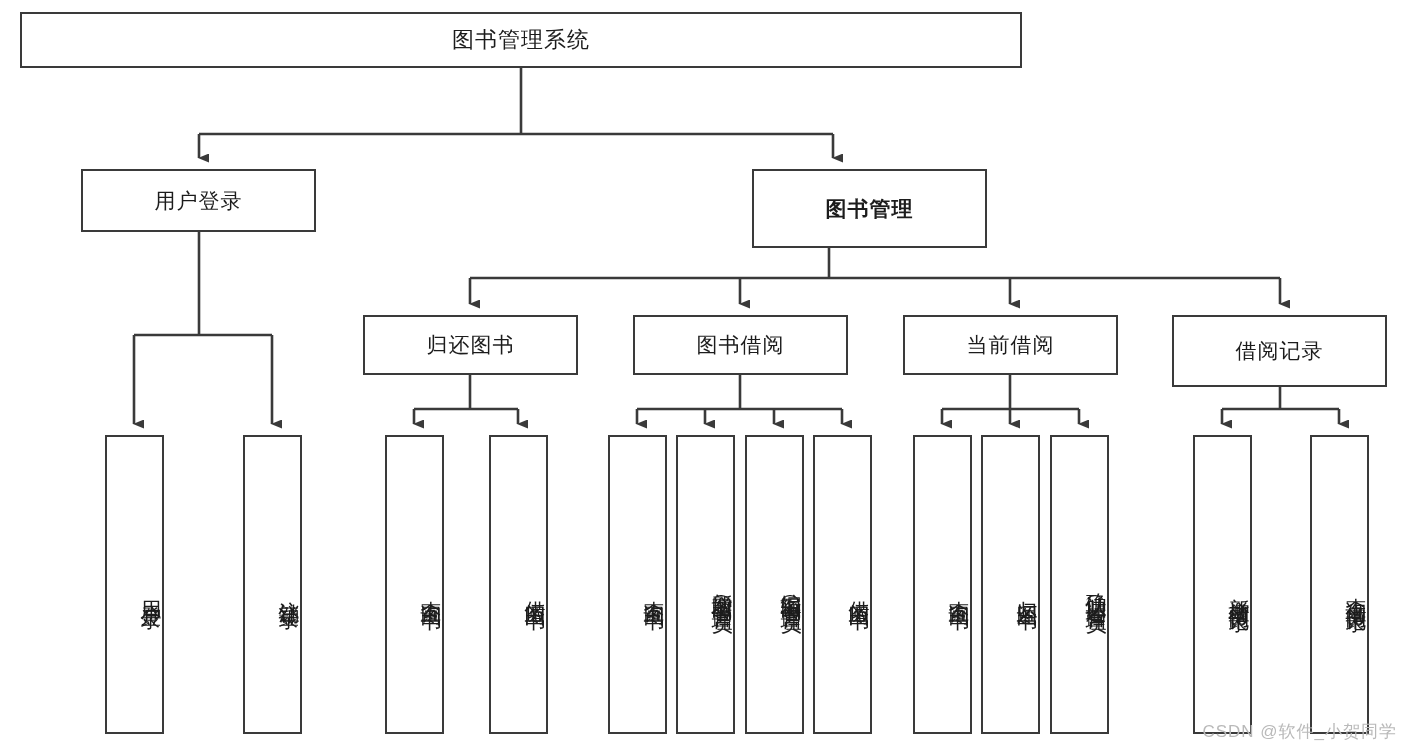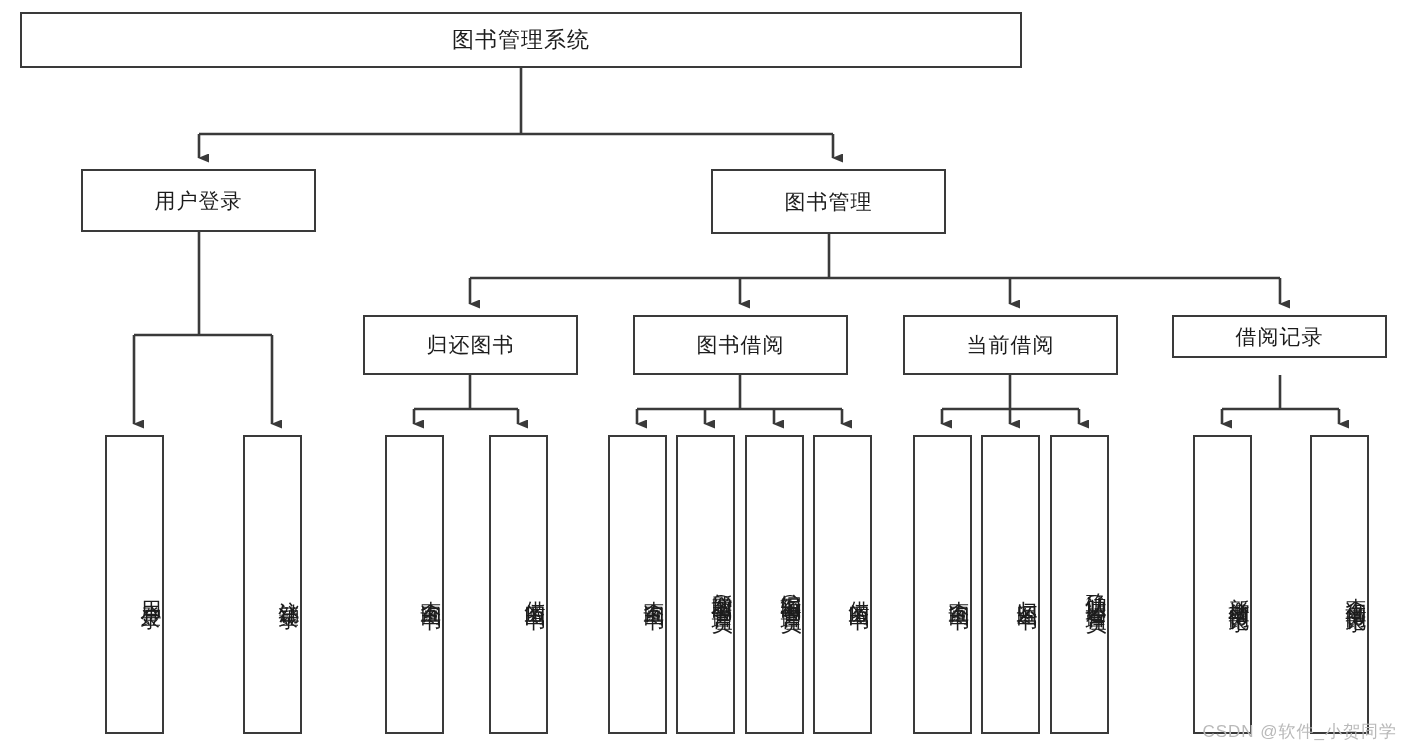--- a/index.html
+++ b/index.html
@@ -75,34 +75,34 @@
     </g>
   </svg>
 
   <div class="node horiz root" style="left:20px;top:12px;width:1002px;height:56px;">
     <span>图书管理系统</span>
   </div>
 
   <div class="node horiz" style="left:81px;top:169px;width:235px;height:63px;">
     <span>用户登录</span>
   </div>
-  <div class="node horiz" style="left:711px;top:169px;width:235px;height:65px;">
+  <div class="node horiz" style="left:752px;top:169px;width:235px;height:79px;font-weight:bold;">
     <span>图书管理</span>
   </div>
 
   <div class="node horiz" style="left:363px;top:315px;width:215px;height:60px;">
     <span>归还图书</span>
   </div>
   <div class="node horiz" style="left:633px;top:315px;width:215px;height:60px;">
     <span>图书借阅</span>
   </div>
   <div class="node horiz" style="left:903px;top:315px;width:215px;height:60px;">
     <span>当前借阅</span>
   </div>
-  <div class="node horiz" style="left:1172px;top:315px;width:215px;height:43px;">
+  <div class="node horiz" style="left:1172px;top:315px;width:215px;height:72px;">
     <span>借阅记录</span>
   </div>
 
   <div class="node leaf" style="left:105px;top:435px;width:59px;height:299px;">
     <span class="leaf-text">用户登录</span>
   </div>
   <div class="node leaf" style="left:243px;top:435px;width:59px;height:299px;">
     <span class="leaf-text">注销登录</span>
   </div>
 

